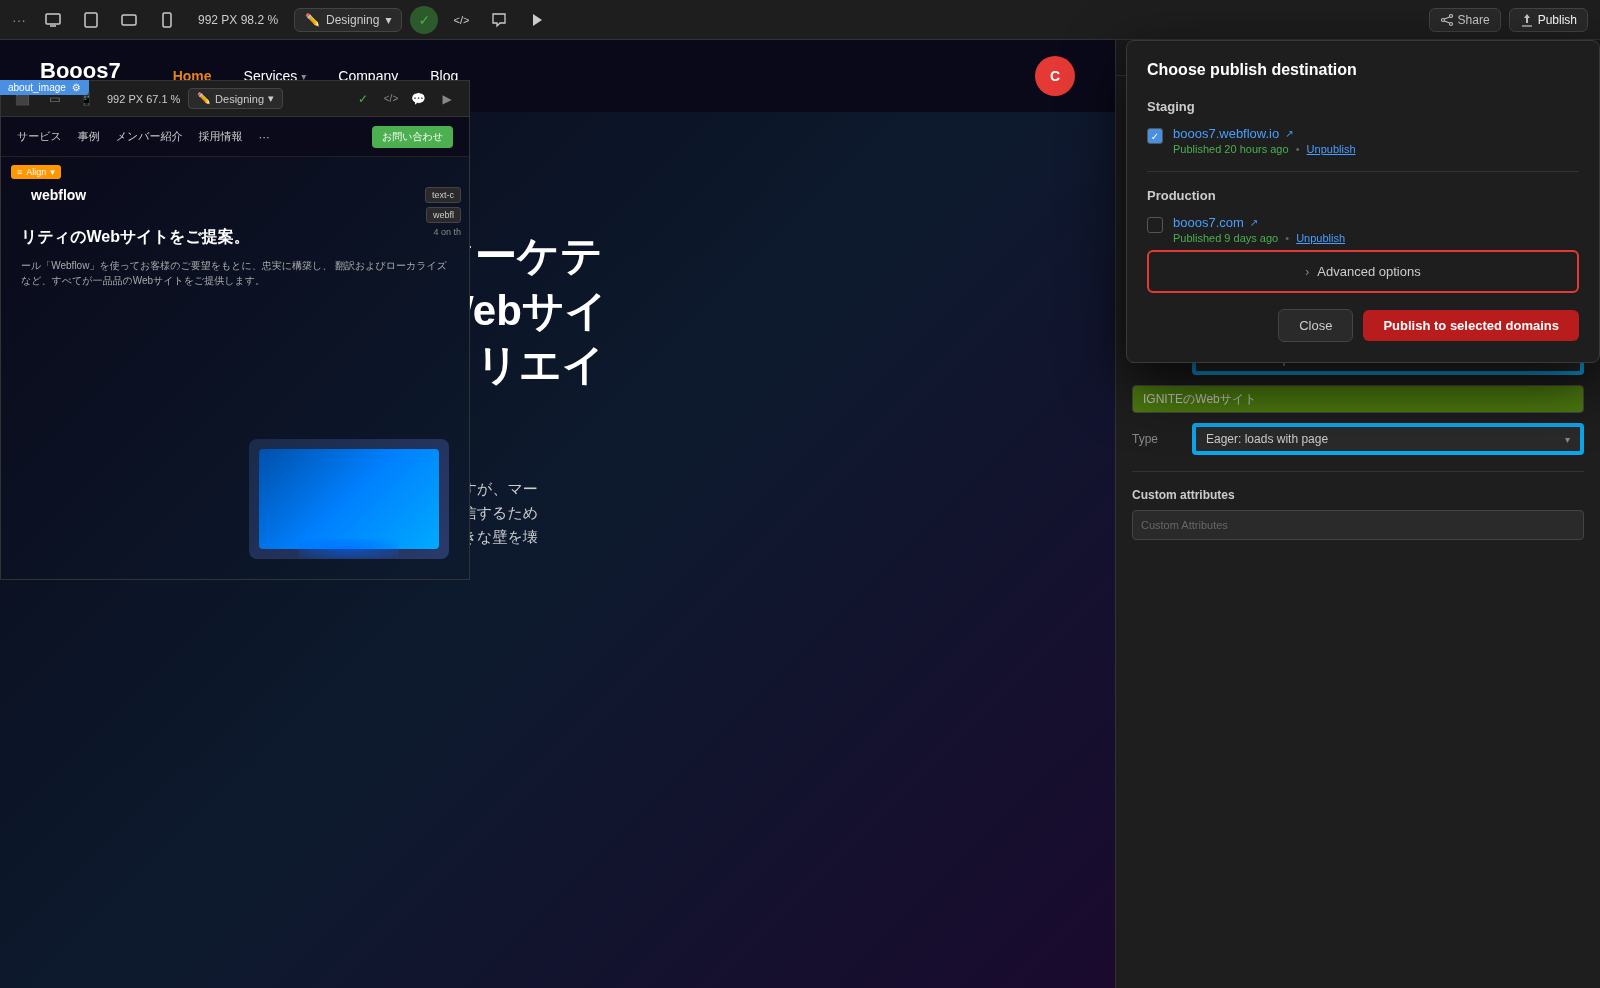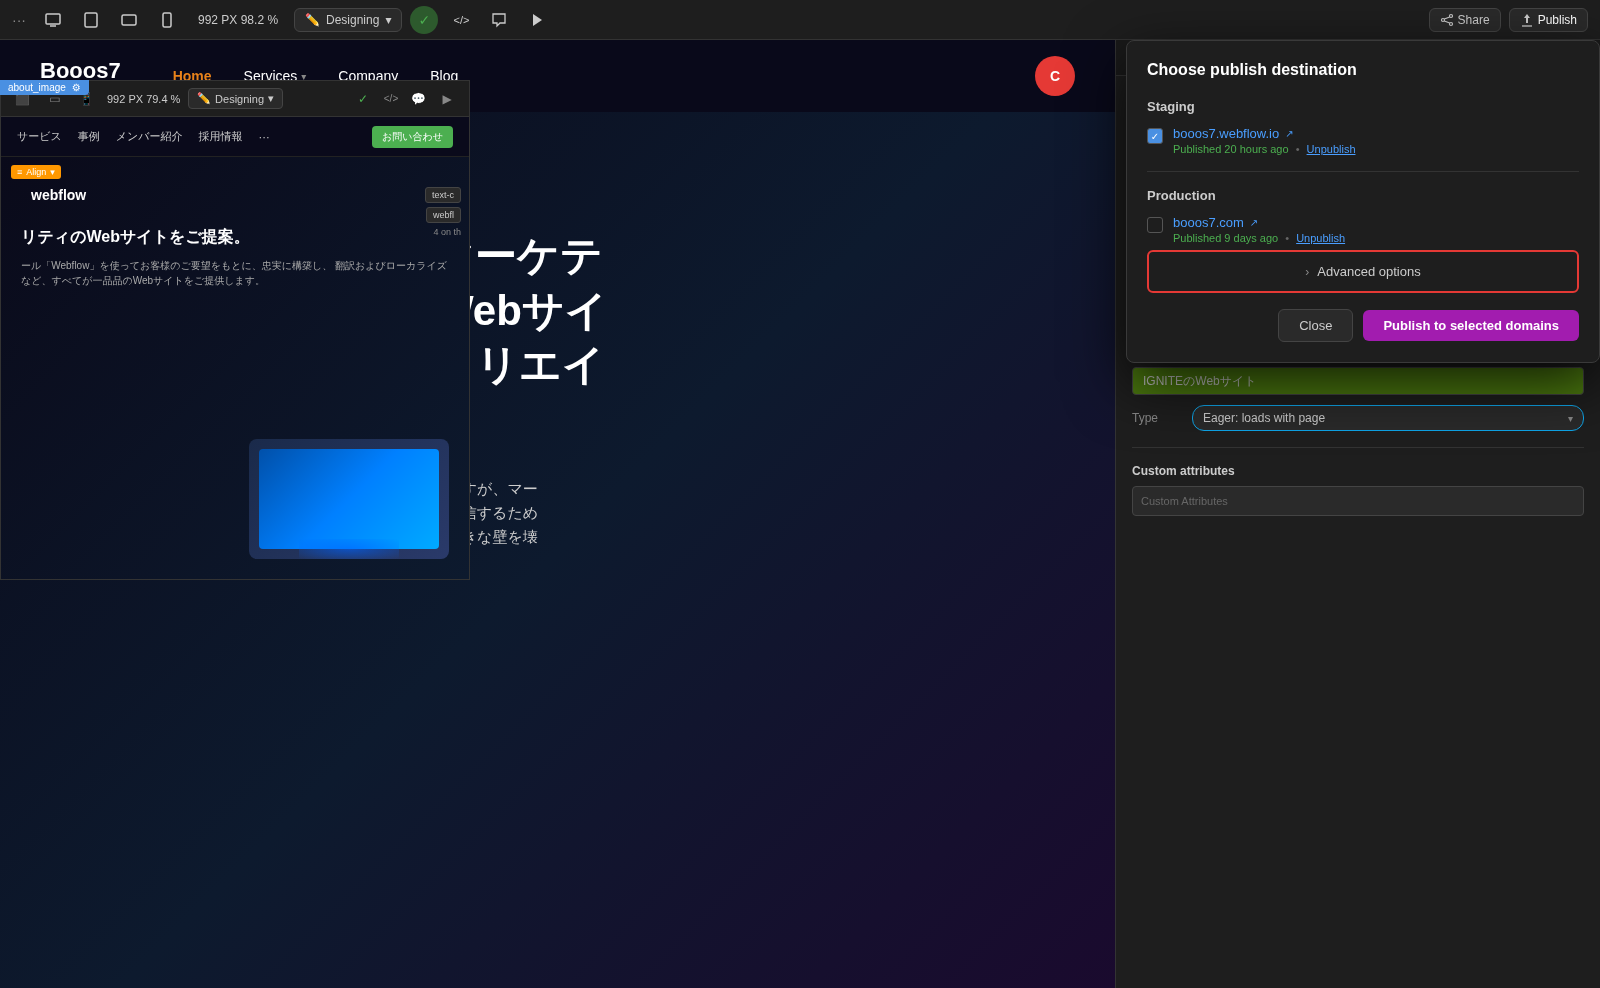--- a/index.html
+++ b/index.html
@@ -372,22 +372,22 @@
     }
     .property-label {
       font-size: 12px;
       color: #888;
       width: 60px;
       flex-shrink: 0;
     }
     .property-dropdown {
       flex: 1;
       background: #2a2a2a;
-      border: 1px solid #0ea5e9;
-      border-radius: 12px;
+      border: 4px solid #0ea5e9;
+      border-radius: 4px;
       padding: 5px 10px;
       color: #ccc;
       font-size: 12px;
       display: flex;
       align-items: center;
       justify-content: space-between;
       cursor: pointer;
     }
     .property-dropdown-arrow { color: #888; font-size: 10px; }
 
@@ -522,21 +522,21 @@
     .pd-close-btn {
       background: #2a2a2a;
       border: 1px solid #444;
       border-radius: 6px;
       padding: 8px 20px;
       color: #ccc;
       font-size: 13px;
       cursor: pointer;
     }
     .pd-publish-btn {
-      background: #a21caf;
+      background: #b91c1c;
       border: none;
       border-radius: 6px;
       padding: 8px 20px;
       color: #fff;
       font-size: 13px;
       font-weight: 600;
       cursor: pointer;
     }
 
     
@@ -661,21 +661,21 @@
     <span>about_image</span>
     <span>⚙</span>
   </div>
 
   <div class="small-preview-panel" style="top: 40px;">
 
     <div class="small-preview-toolbar">
       <button class="sp-icon">⬛</button>
       <button class="sp-icon">▭</button>
       <button class="sp-icon">📱</button>
-      <span class="sp-size-info">992 PX  79.4 %</span>
+      <span class="sp-size-info">992 PX  67.1 %</span>
       <div class="sp-designing-btn">
         <span>✏️</span>
         <span>Designing</span>
         <span>▾</span>
       </div>
       <div class="sp-icons">
         <button class="sp-icon" style="color:#4caf50;">✓</button>
         <button class="sp-icon" style="font-size:10px;">&lt;/&gt;</button>
         <button class="sp-icon">💬</button>
         <button class="sp-icon">▶</button>

